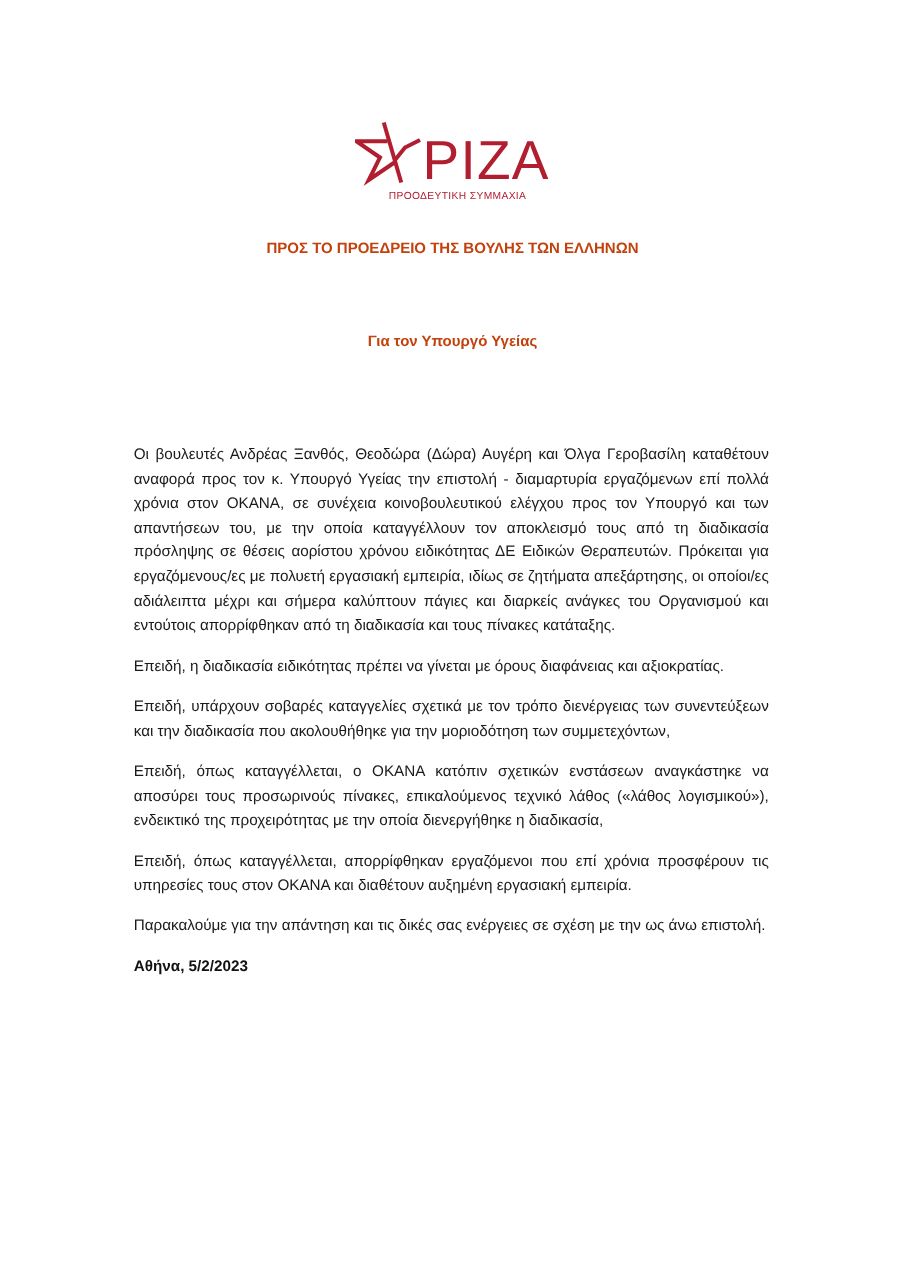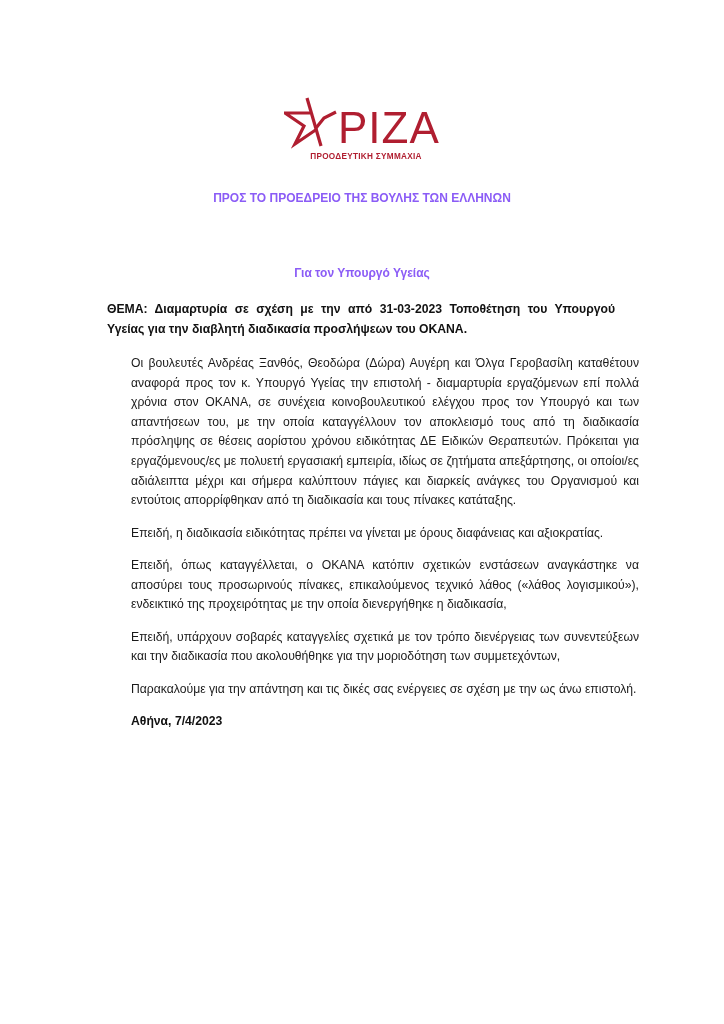--- a/index.html
+++ b/index.html
@@ -30,32 +30,32 @@
       height: 72px;
     }
     .logo svg { display: block; }
     .logo-sub {
       position: absolute;
       left: 0;
       top: 56px;
       width: 164px;
       text-align: center;
       font-size: 8.2px;
-      font-weight: bold;
+      font-weight: normal;
       letter-spacing: 0.3px;
       color: #b01e30;
     }
     .center-line {
       position: absolute;
       left: 0;
       width: 724px;
       text-align: center;
       font-weight: bold;
       font-size: 12px;
-      color: #8b5cf6;
+      color: #c2410c;
     }
     .content {
       position: absolute;
       left: 107px;
       width: 508px;
       font-size: 12.2px;
       line-height: 19.6px;
       text-align: justify;
       color: #1a1a1a;
     }
@@ -79,26 +79,24 @@
         <polyline points="32,32 40,22 52,16"></polyline>
       </g>
       <text x="54" y="47" font-family="Liberation Sans, DejaVu Sans, sans-serif" font-size="44" font-weight="normal" fill="#b01e30" letter-spacing="1">ΡΙΖΑ</text>
     </svg>
     <div class="logo-sub">ΠΡΟΟΔΕΥΤΙΚΗ ΣΥΜΜΑΧΙΑ</div>
   </div>
 
   <div class="center-line" style="top:191px;">ΠΡΟΣ ΤΟ ΠΡΟΕΔΡΕΙΟ ΤΗΣ ΒΟΥΛΗΣ ΤΩΝ ΕΛΛΗΝΩΝ</div>
   <div class="center-line" style="top:266px;">Για τον Υπουργό Υγείας</div>
 
-  <div class="content bold" style="top:300px;">
-    <p>ΘΕΜΑ: Διαμαρτυρία σε σχέση με την από 31-03-2023 Τοποθέτηση του Υπουργού Υγείας για την διαβλητή διαδικασία προσλήψεων του ΟΚΑΝΑ.</p>
-  </div>
 
-  <div class="content" style="top:354px;margin-left:24px;">
+  <div class="content" style="top:354px;">
     <p>Οι βουλευτές Ανδρέας Ξανθός, Θεοδώρα (Δώρα) Αυγέρη και Όλγα Γεροβασίλη καταθέτουν αναφορά προς τον κ. Υπουργό Υγείας την επιστολή - διαμαρτυρία εργαζόμενων επί πολλά χρόνια στον ΟΚΑΝΑ, σε συνέχεια κοινοβουλευτικού ελέγχου προς τον Υπουργό και των απαντήσεων του, με την οποία καταγγέλλουν τον αποκλεισμό τους από τη διαδικασία πρόσληψης σε θέσεις αορίστου χρόνου ειδικότητας ΔΕ Ειδικών Θεραπευτών. Πρόκειται για εργαζόμενους/ες με πολυετή εργασιακή εμπειρία, ιδίως σε ζητήματα απεξάρτησης, οι οποίοι/ες αδιάλειπτα μέχρι και σήμερα καλύπτουν πάγιες και διαρκείς ανάγκες του Οργανισμού και εντούτοις απορρίφθηκαν από τη διαδικασία και τους πίνακες κατάταξης.</p>
     <p>Επειδή, η διαδικασία ειδικότητας πρέπει να γίνεται με όρους διαφάνειας και αξιοκρατίας.</p>
+    <p>Επειδή, υπάρχουν σοβαρές καταγγελίες σχετικά με τον τρόπο διενέργειας των συνεντεύξεων και την διαδικασία που ακολουθήθηκε για την μοριοδότηση των συμμετεχόντων,</p>
     <p>Επειδή, όπως καταγγέλλεται, ο ΟΚΑΝΑ κατόπιν σχετικών ενστάσεων αναγκάστηκε να αποσύρει τους προσωρινούς πίνακες, επικαλούμενος τεχνικό λάθος («λάθος λογισμικού»), ενδεικτικό της προχειρότητας με την οποία διενεργήθηκε η διαδικασία,</p>
-    <p>Επειδή, υπάρχουν σοβαρές καταγγελίες σχετικά με τον τρόπο διενέργειας των συνεντεύξεων και την διαδικασία που ακολουθήθηκε για την μοριοδότηση των συμμετεχόντων,</p>
+    <p>Επειδή, όπως καταγγέλλεται, απορρίφθηκαν εργαζόμενοι που επί  χρόνια προσφέρουν τις υπηρεσίες τους στον ΟΚΑΝΑ και διαθέτουν αυξημένη εργασιακή εμπειρία.</p>
     <p>Παρακαλούμε για την απάντηση και τις δικές σας ενέργειες σε σχέση με την ως άνω επιστολή.</p>
-    <p class="bold">Αθήνα, 7/4/2023</p>
+    <p class="bold">Αθήνα, 5/2/2023</p>
   </div>
 
 </div>
 
 </body></html>

